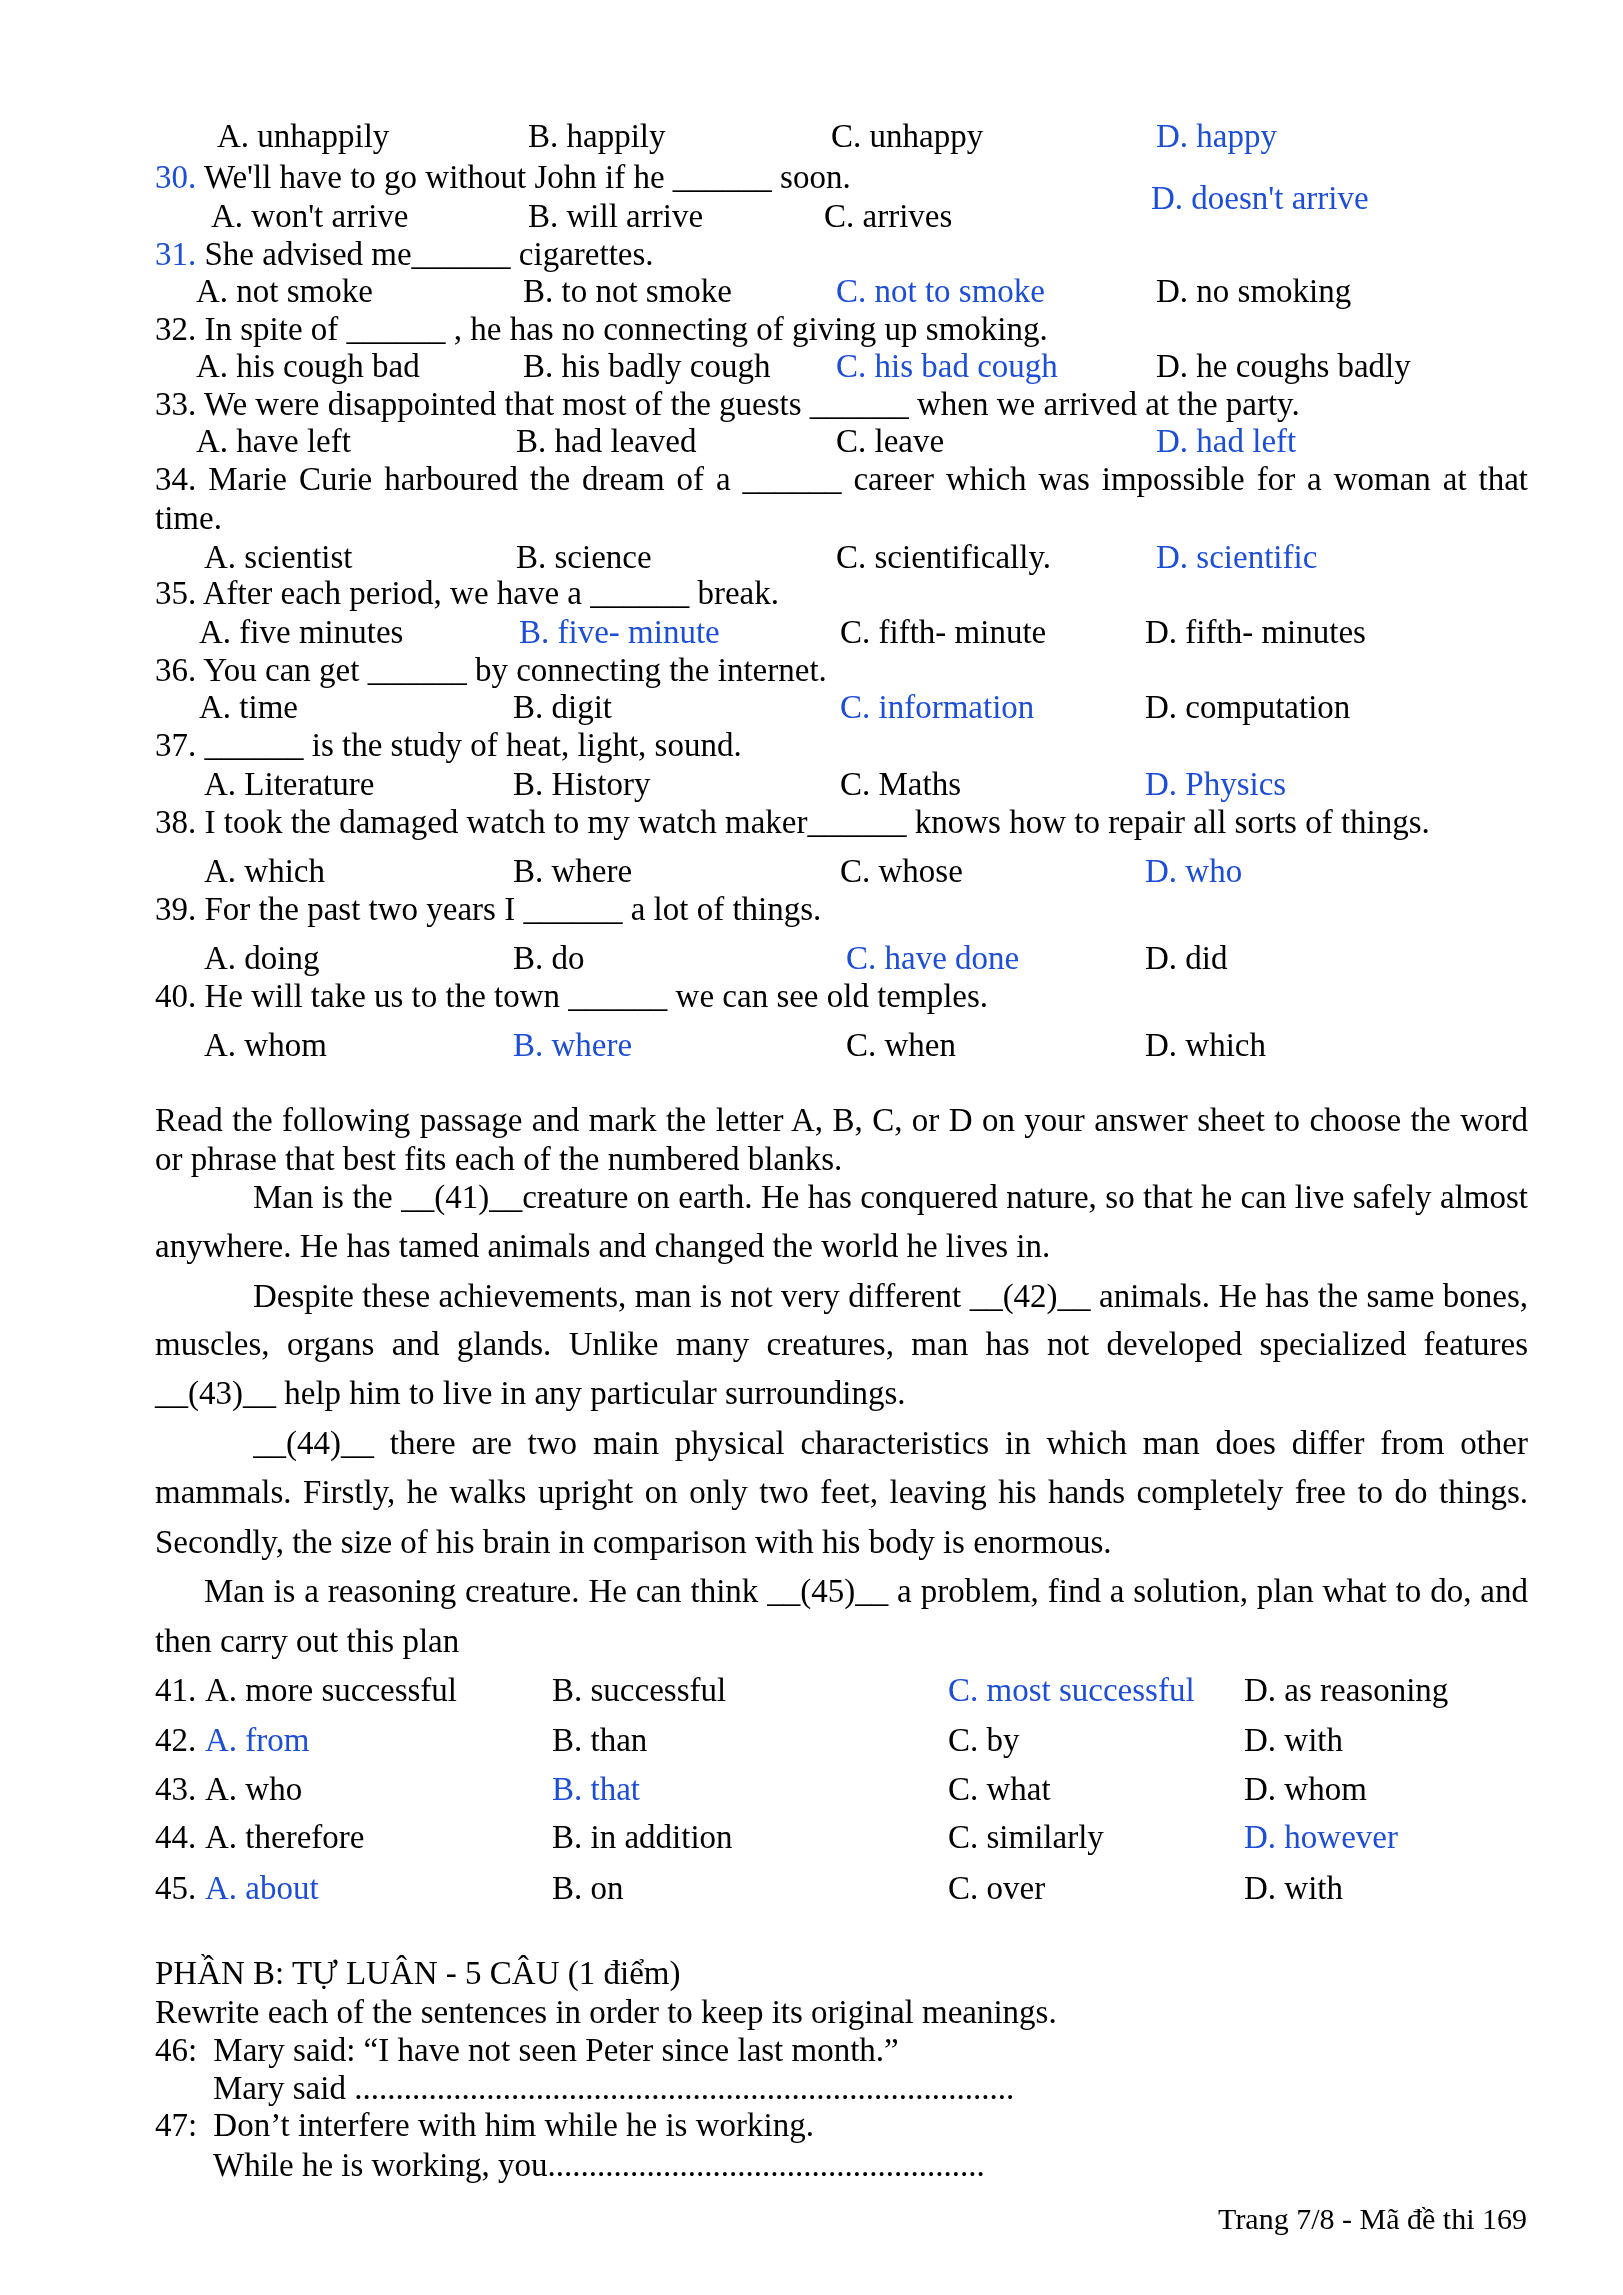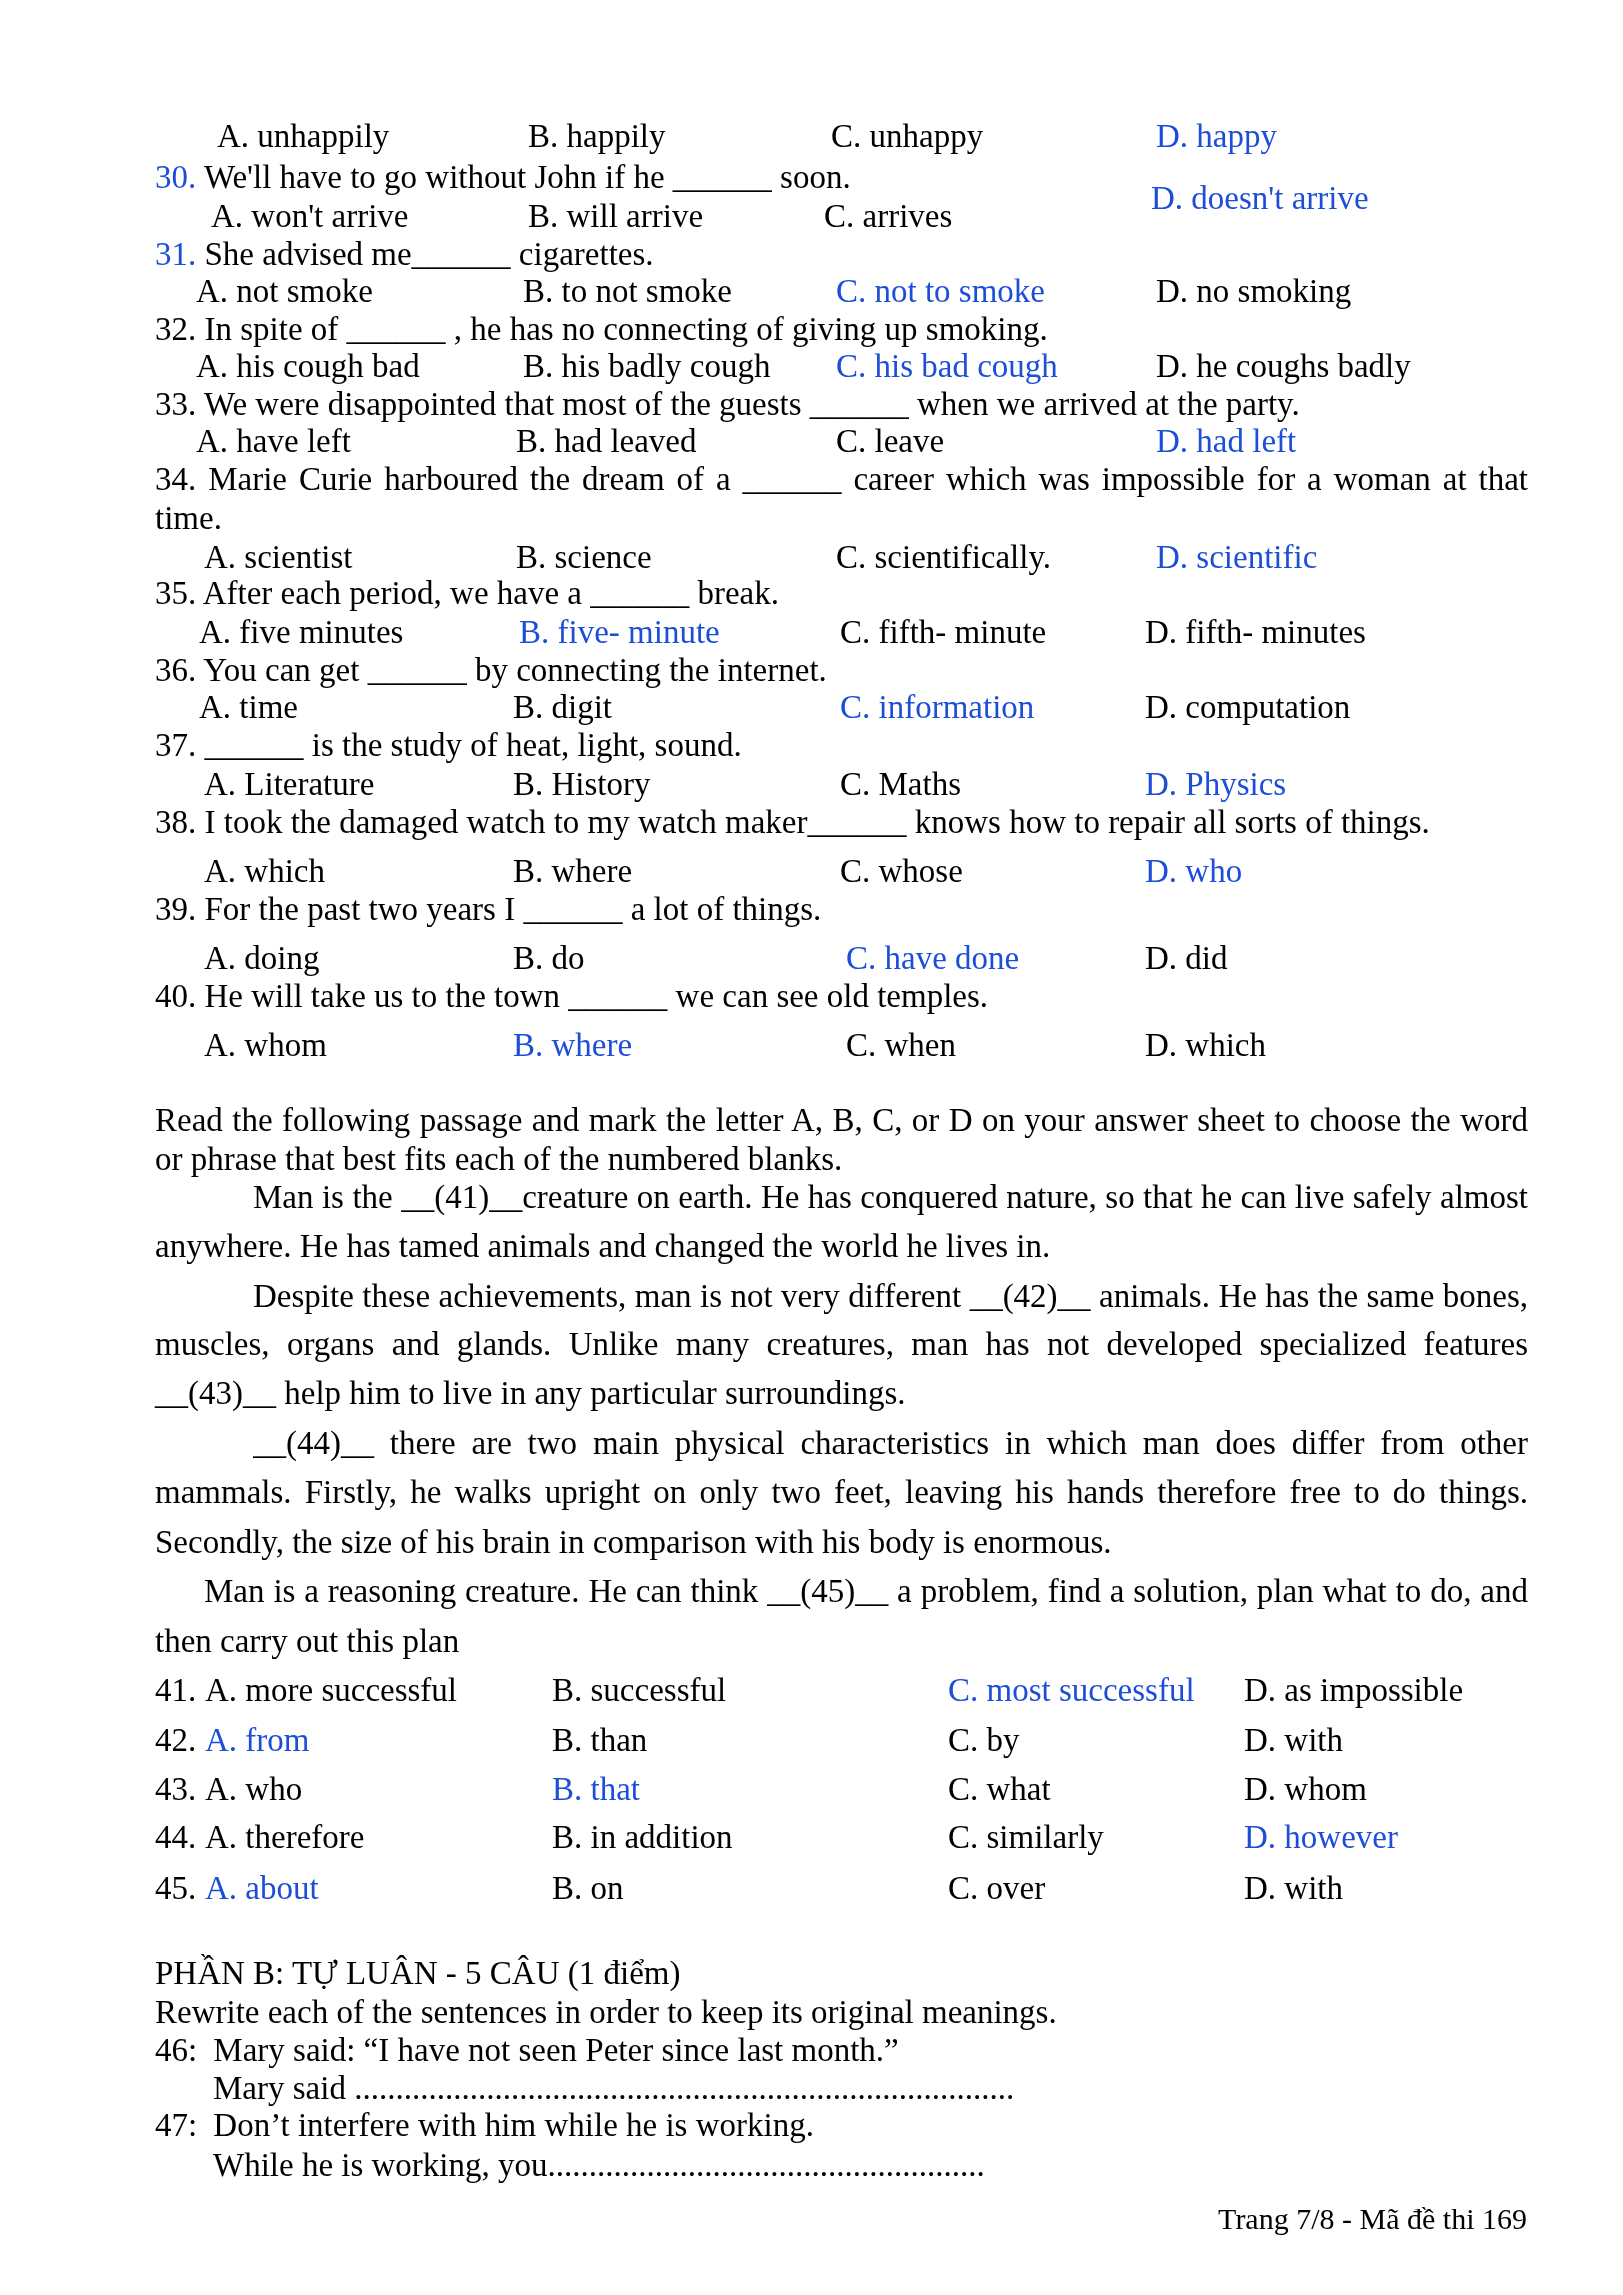--- a/index.html
+++ b/index.html
@@ -150,32 +150,32 @@
     <span class="abs it" style="left:155px;top:1141px">or phrase that best fits each of the numbered blanks.</span>
 
     <div class="just" style="top:1179px;left:253px;width:1275px;height:37px;overflow:hidden">Man is the __(41)__creature on earth. He has conquered nature, so that he can live safely almost</div>
     <span class="abs" style="left:155px;top:1228px">anywhere. He has tamed animals and changed the world he lives in.</span>
 
     <div class="just" style="top:1278px;left:253px;width:1275px;height:37px;overflow:hidden">Despite these achievements, man is not very different __(42)__ animals. He has the same bones,</div>
     <div class="just" style="top:1326px;height:37px;overflow:hidden">muscles, organs and glands. Unlike many creatures, man has not developed specialized features</div>
     <span class="abs" style="left:155px;top:1375px">__(43)__ help him to live in any particular surroundings.</span>
 
     <div class="just" style="top:1425px;left:253px;width:1275px;height:37px;overflow:hidden">__(44)__ there are two main physical characteristics in which man does differ from other</div>
-    <div class="just" style="top:1474px;height:37px;overflow:hidden">mammals. Firstly, he walks upright on only two feet, leaving his hands therefore free to do things.</div>
+    <div class="just" style="top:1474px;height:37px;overflow:hidden">mammals. Firstly, he walks upright on only two feet, leaving his hands completely free to do things.</div>
     <span class="abs" style="left:155px;top:1524px">Secondly, the size of his brain in comparison with his body is enormous.</span>
 
     <div class="just" style="top:1573px;left:204px;width:1324px;height:37px;overflow:hidden">Man is a reasoning creature. He can think __(45)__ a problem, find a solution, plan what to do, and</div>
     <span class="abs" style="left:155px;top:1623px">then carry out this plan</span>
 
     <div>
       <span class="abs" style="left:155px;top:1672px">41.</span>
       <span class="abs" style="left:205px;top:1672px">A. more successful</span>
       <span class="abs" style="left:552px;top:1672px">B. successful</span>
       <span class="abs red" style="left:948px;top:1672px">C. most successful</span>
-      <span class="abs" style="left:1244px;top:1672px">D. as impossible</span>
+      <span class="abs" style="left:1244px;top:1672px">D. as reasoning</span>
     </div>
     <div>
       <span class="abs" style="left:155px;top:1722px">42.</span>
       <span class="abs red" style="left:205px;top:1722px">A. from</span>
       <span class="abs" style="left:552px;top:1722px">B. than</span>
       <span class="abs" style="left:948px;top:1722px">C. by</span>
       <span class="abs" style="left:1244px;top:1722px">D. with</span>
     </div>
     <div>
       <span class="abs" style="left:155px;top:1771px">43.</span>

